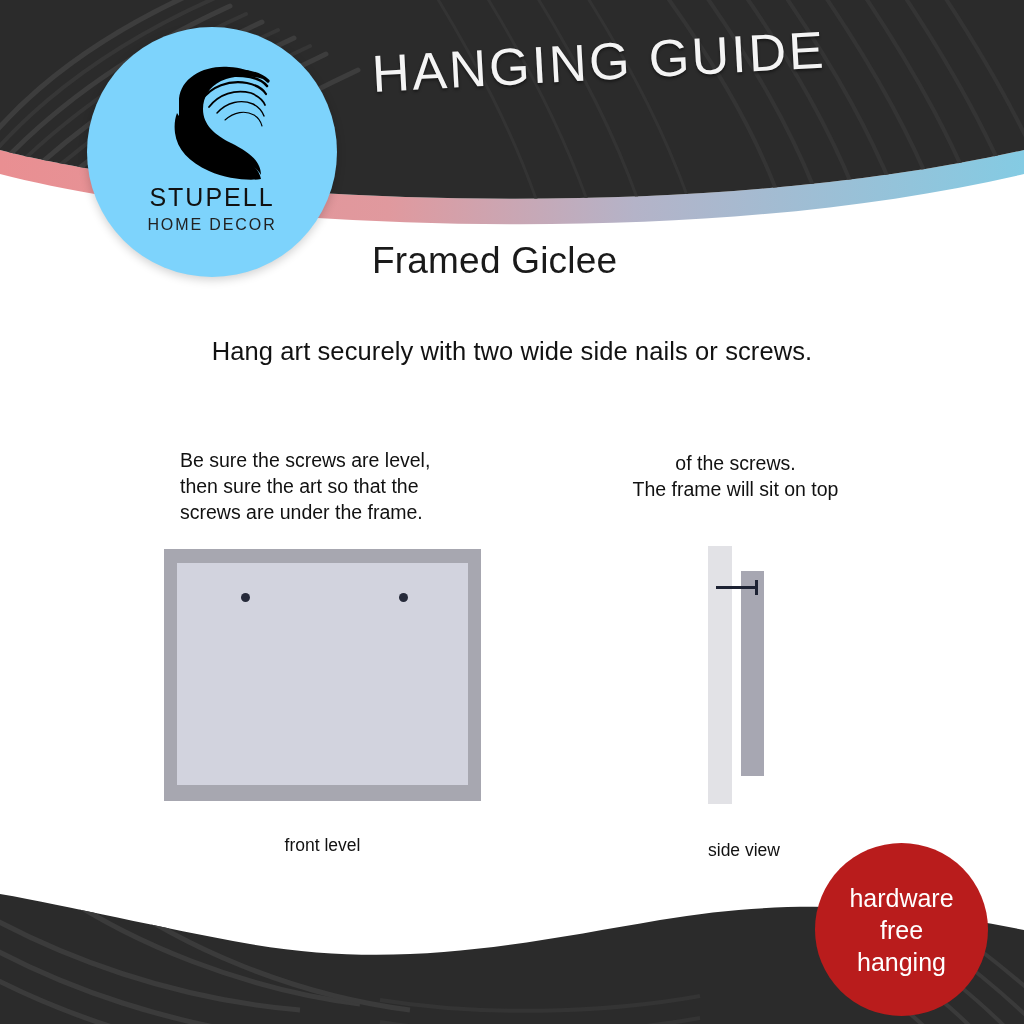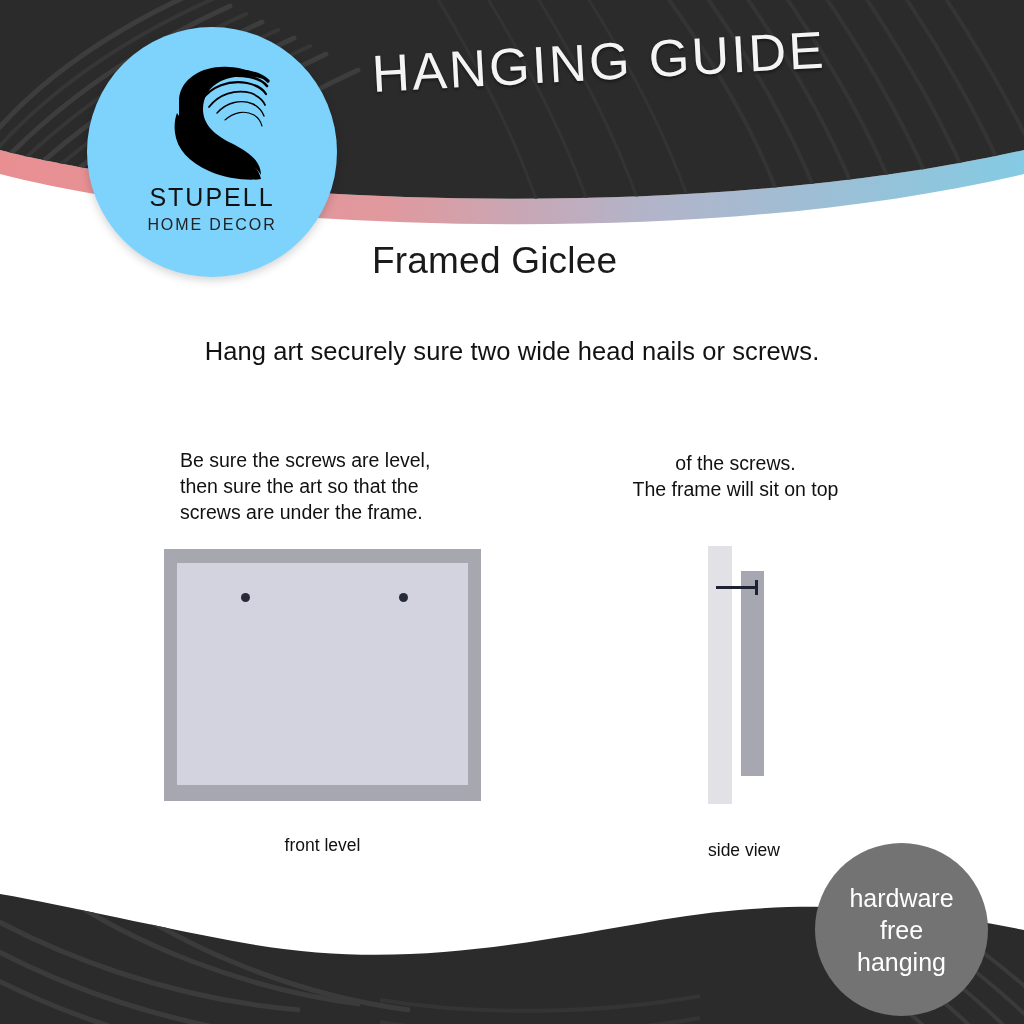--- a/index.html
+++ b/index.html
@@ -159,21 +159,21 @@
   }
   #label-front { left: 164px; top: 835px; width: 317px; }
   #label-side  { left: 660px; top: 840px; width: 168px; }
 
   
   #hardware-badge {
     position: absolute;
     left: 815px; top: 843px;
     width: 173px; height: 173px;
     border-radius: 50%;
-    background: #737373;
+    background: #b91c1c;
     display: flex; flex-direction: column;
     align-items: center; justify-content: center;
     z-index: 6;
   }
   #hardware-badge span {
     display: block;
     color: #ffffff;
     font-size: 25px;
     line-height: 32px;
     font-family: "Liberation Sans", sans-serif;
@@ -292,21 +292,21 @@
       </g>
     </svg>
     <div id="logo-word">STUPELL</div>
     <div id="logo-sub">HOME DECOR</div>
   </div>
 
   <div id="header-title">HANGING GUIDE</div>
 
   <div id="product-title">Framed Giclee</div>
 
-  <div id="main-instruction">Hang art securely sure two wide head nails or screws.</div>
+  <div id="main-instruction">Hang art securely with two wide side nails or screws.</div>
 
   <div class="caption" id="caption-front">
     <div>Be sure the screws are level,</div>
     <div>then sure the art so that the</div>
     <div>screws are under the frame.</div>
   </div>
 
   <div class="caption" id="caption-side">
     <div>of the screws.</div>
     <div>The frame will sit on top</div>

